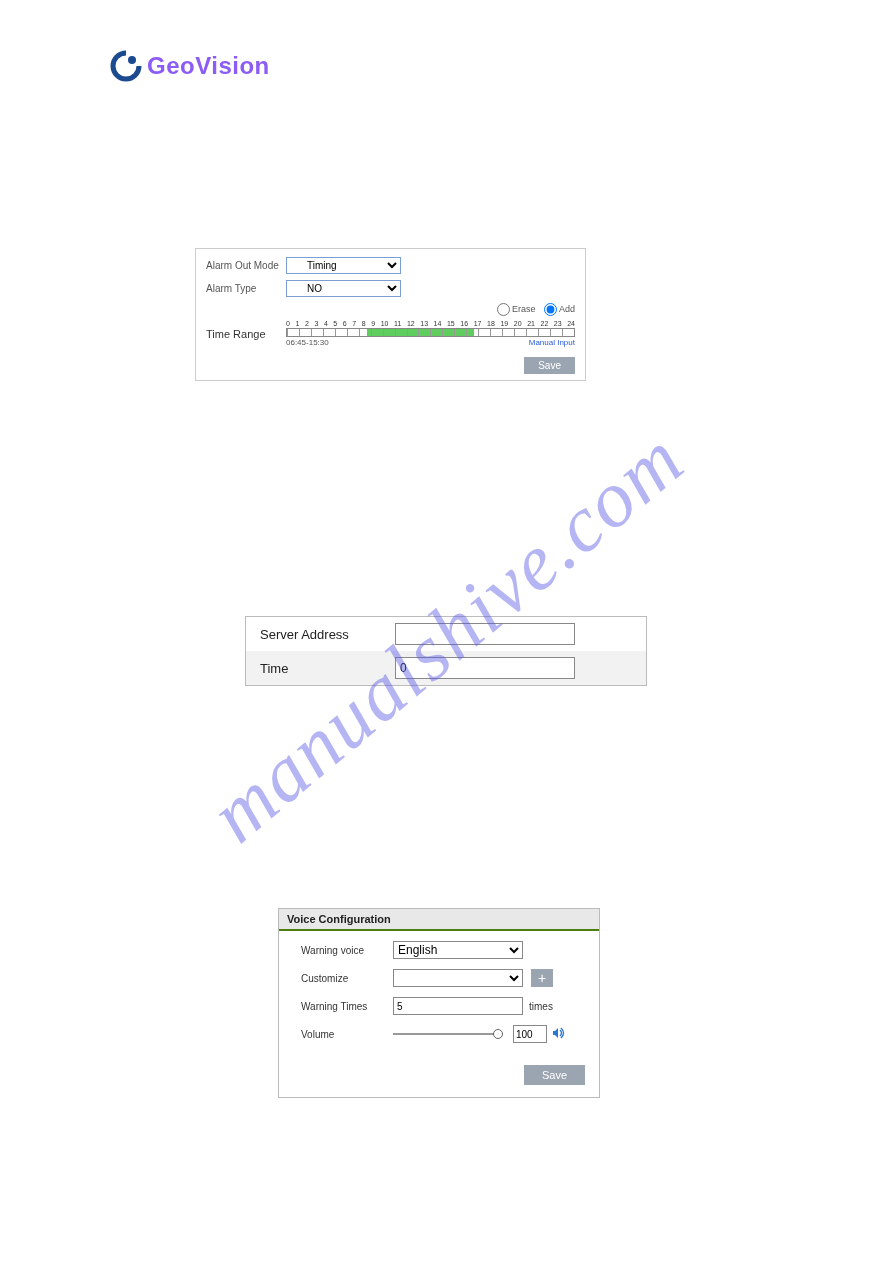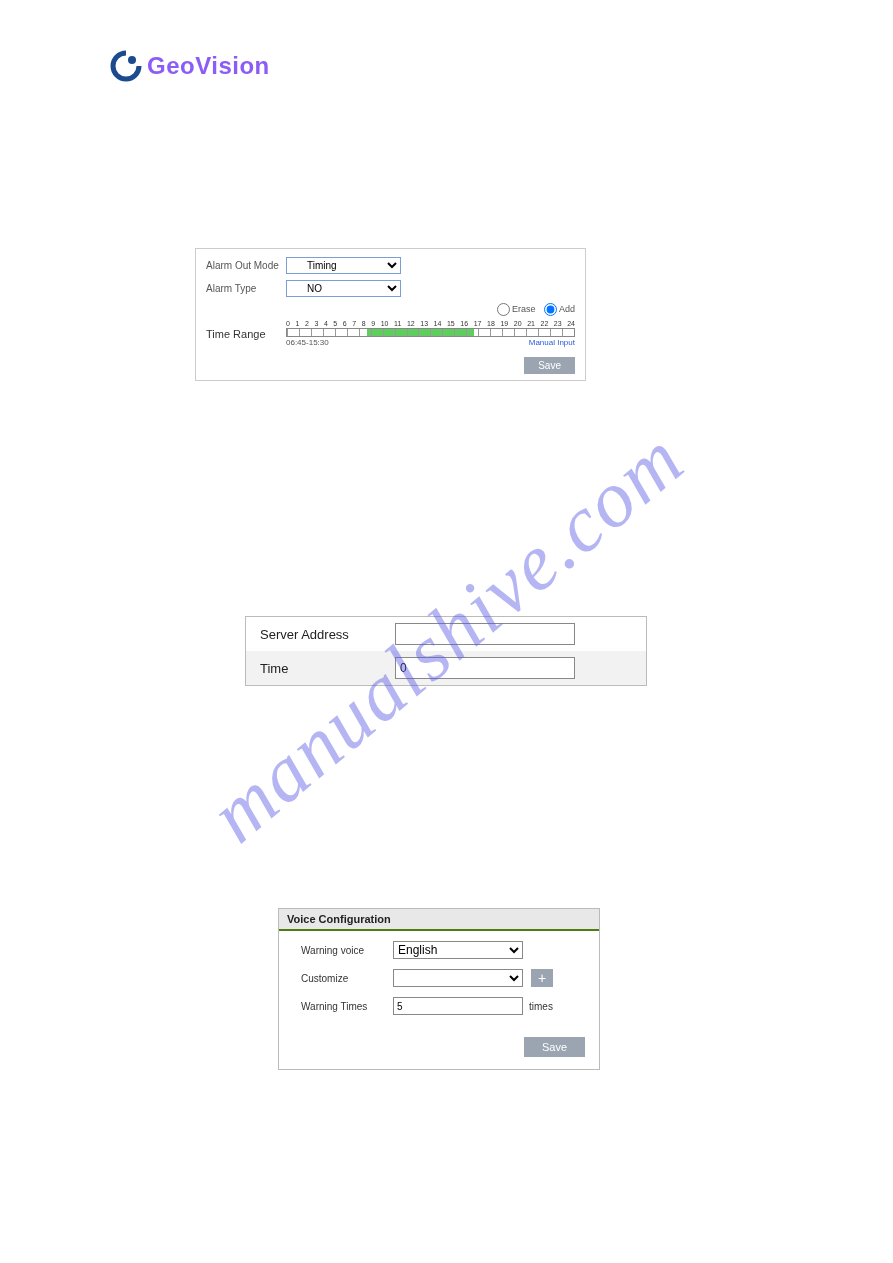--- a/index.html
+++ b/index.html
@@ -261,17 +261,33 @@
       <select class="p3-select">
         <option></option>
       </select>
       <button class="plus-btn">+</button>
     </div>
     <div class="p3-row">
       <span class="p3-label">Warning Times</span>
       <input class="p3-input" value="5" style="">
       <span class="p3-unit">times</span>
     </div>
+    <div class="p3-row">
+      <span class="p3-label">Volume</span>
+      <div class="slider-wrap">
+        <div class="slider">
+          <div class="slider-thumb"></div>
+        </div>
+        <input class="vol-input" value="100" style="">
+        <span class="speaker-icon">
+          <svg width="14" height="12" viewBox="0 0 14 12">
+              <path d="M1 4 L3 4 L6 1 L6 11 L3 8 L1 8 Z" fill="#2a78d4"></path>
+              <path d="M8 3 Q11 6 8 9" fill="none" stroke="#2a78d4" stroke-width="1.3"></path>
+              <path d="M9 1 Q14 6 9 11" fill="none" stroke="#2a78d4" stroke-width="1.3"></path>
+            </svg>
+        </span>
+      </div>
+    </div>
   </div>
   <div class="p3-save-row">
     <button class="p3-save">Save</button>
   </div>
 </div>
 
 </body></html>

